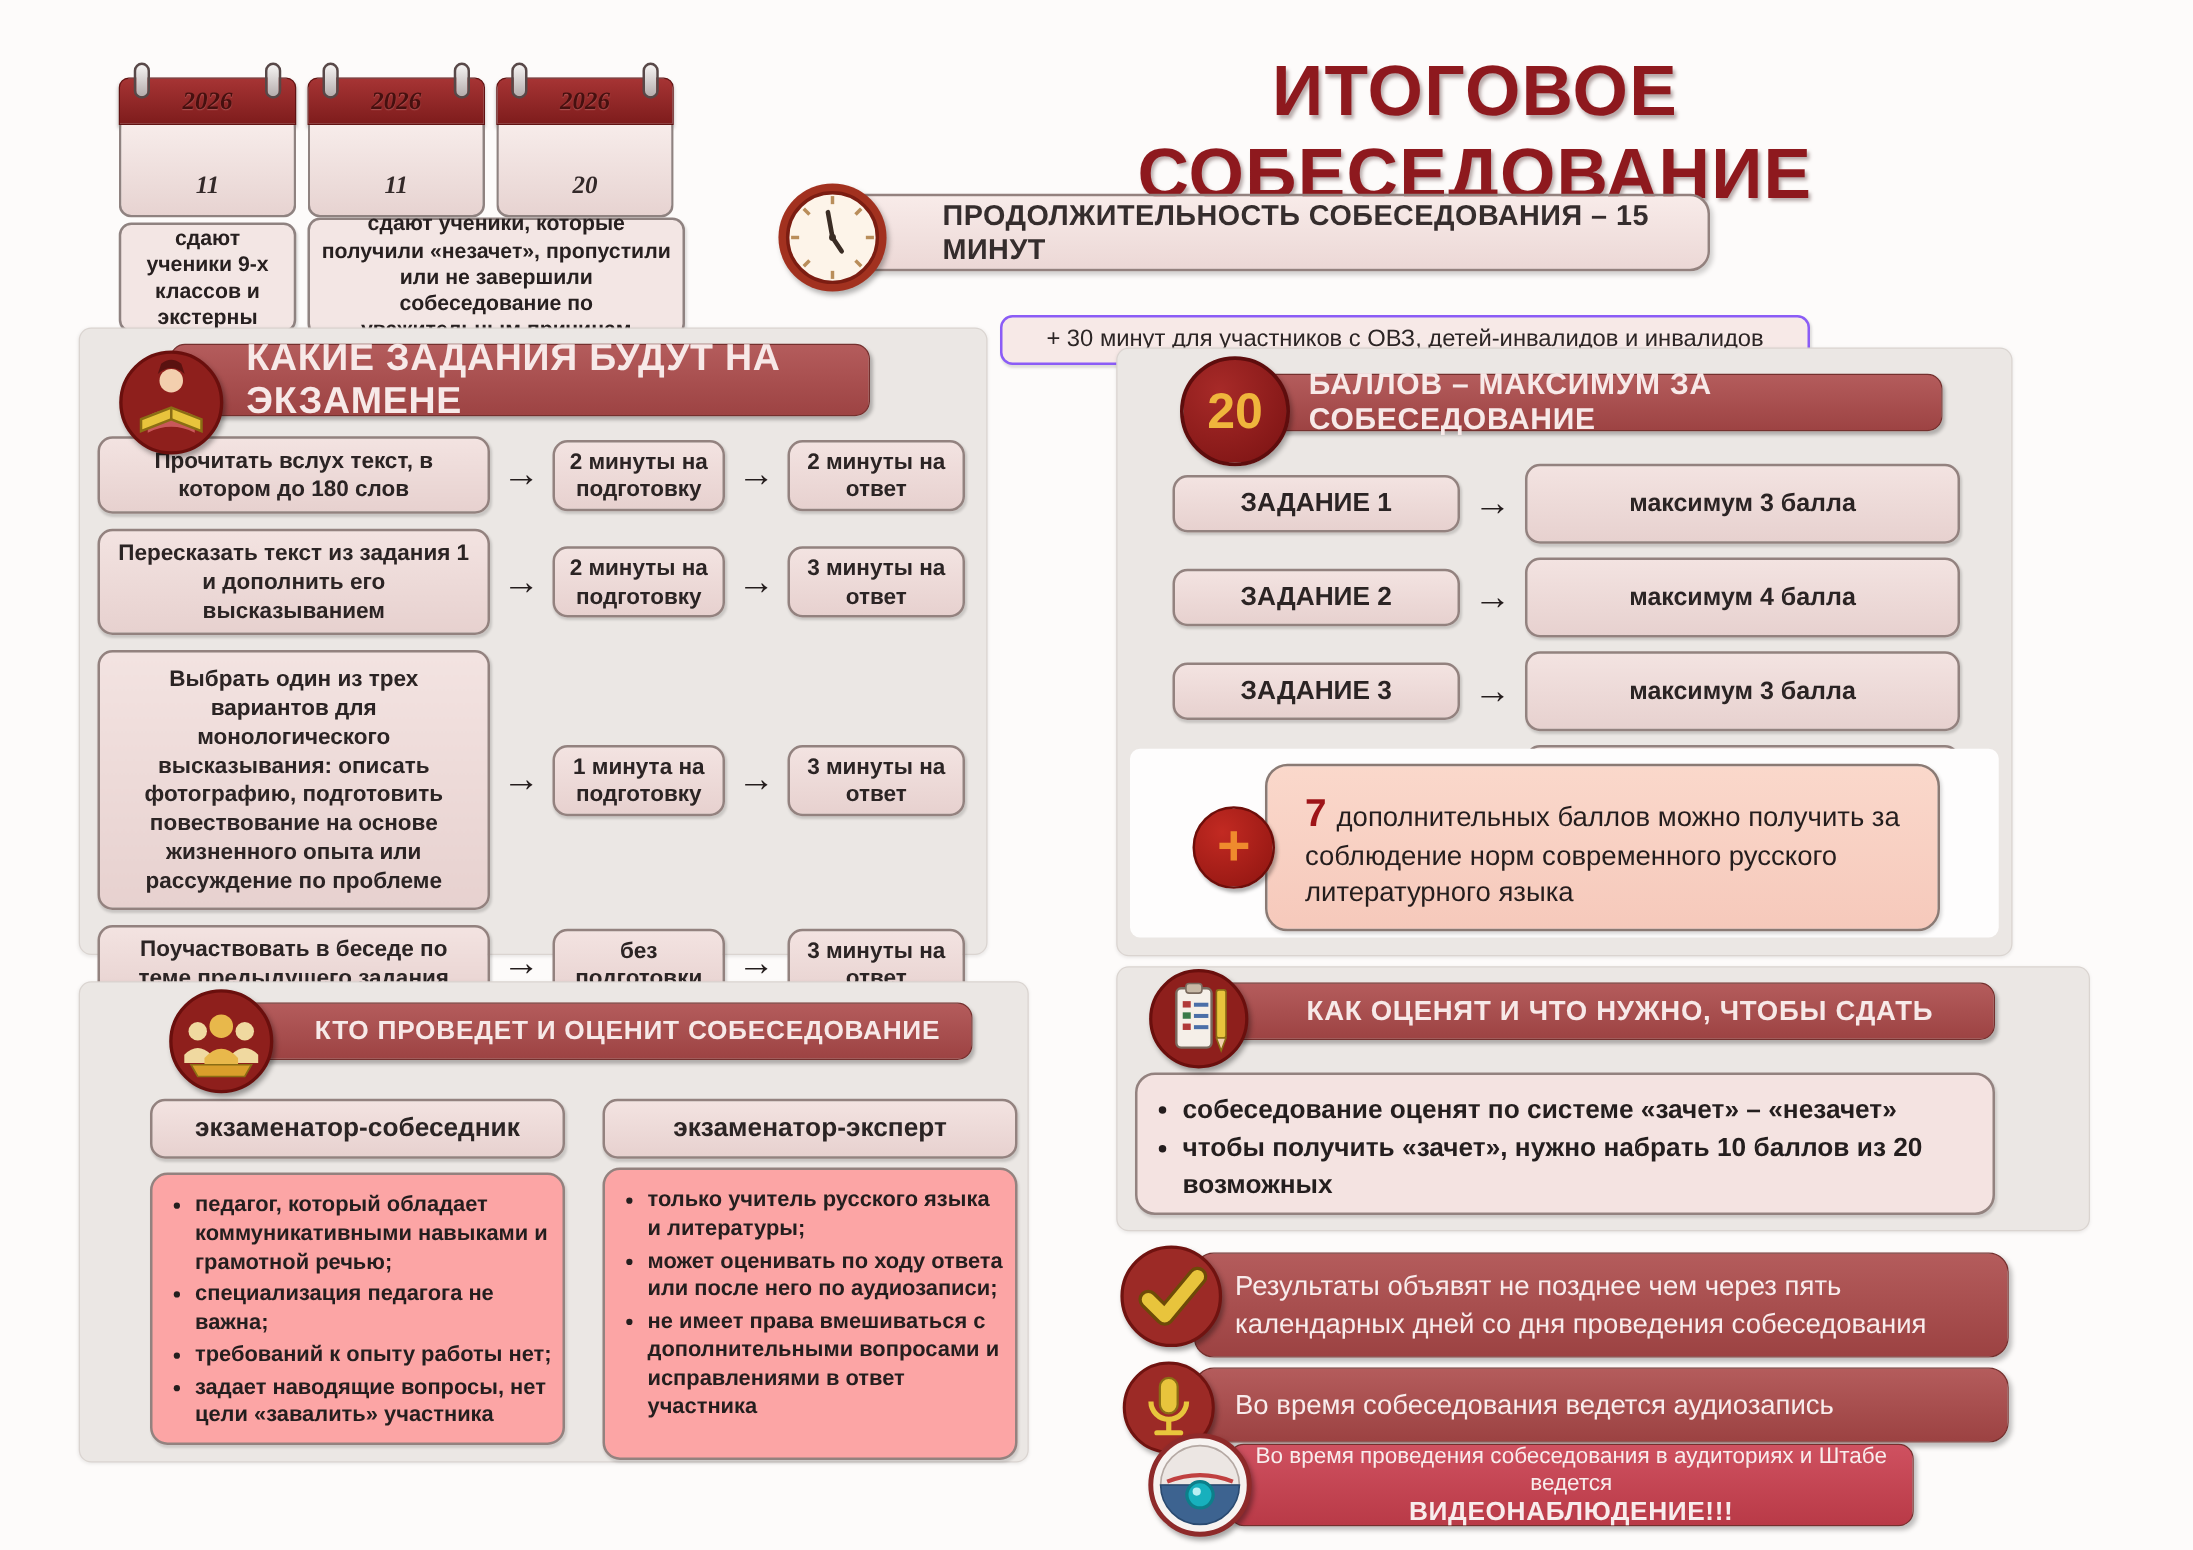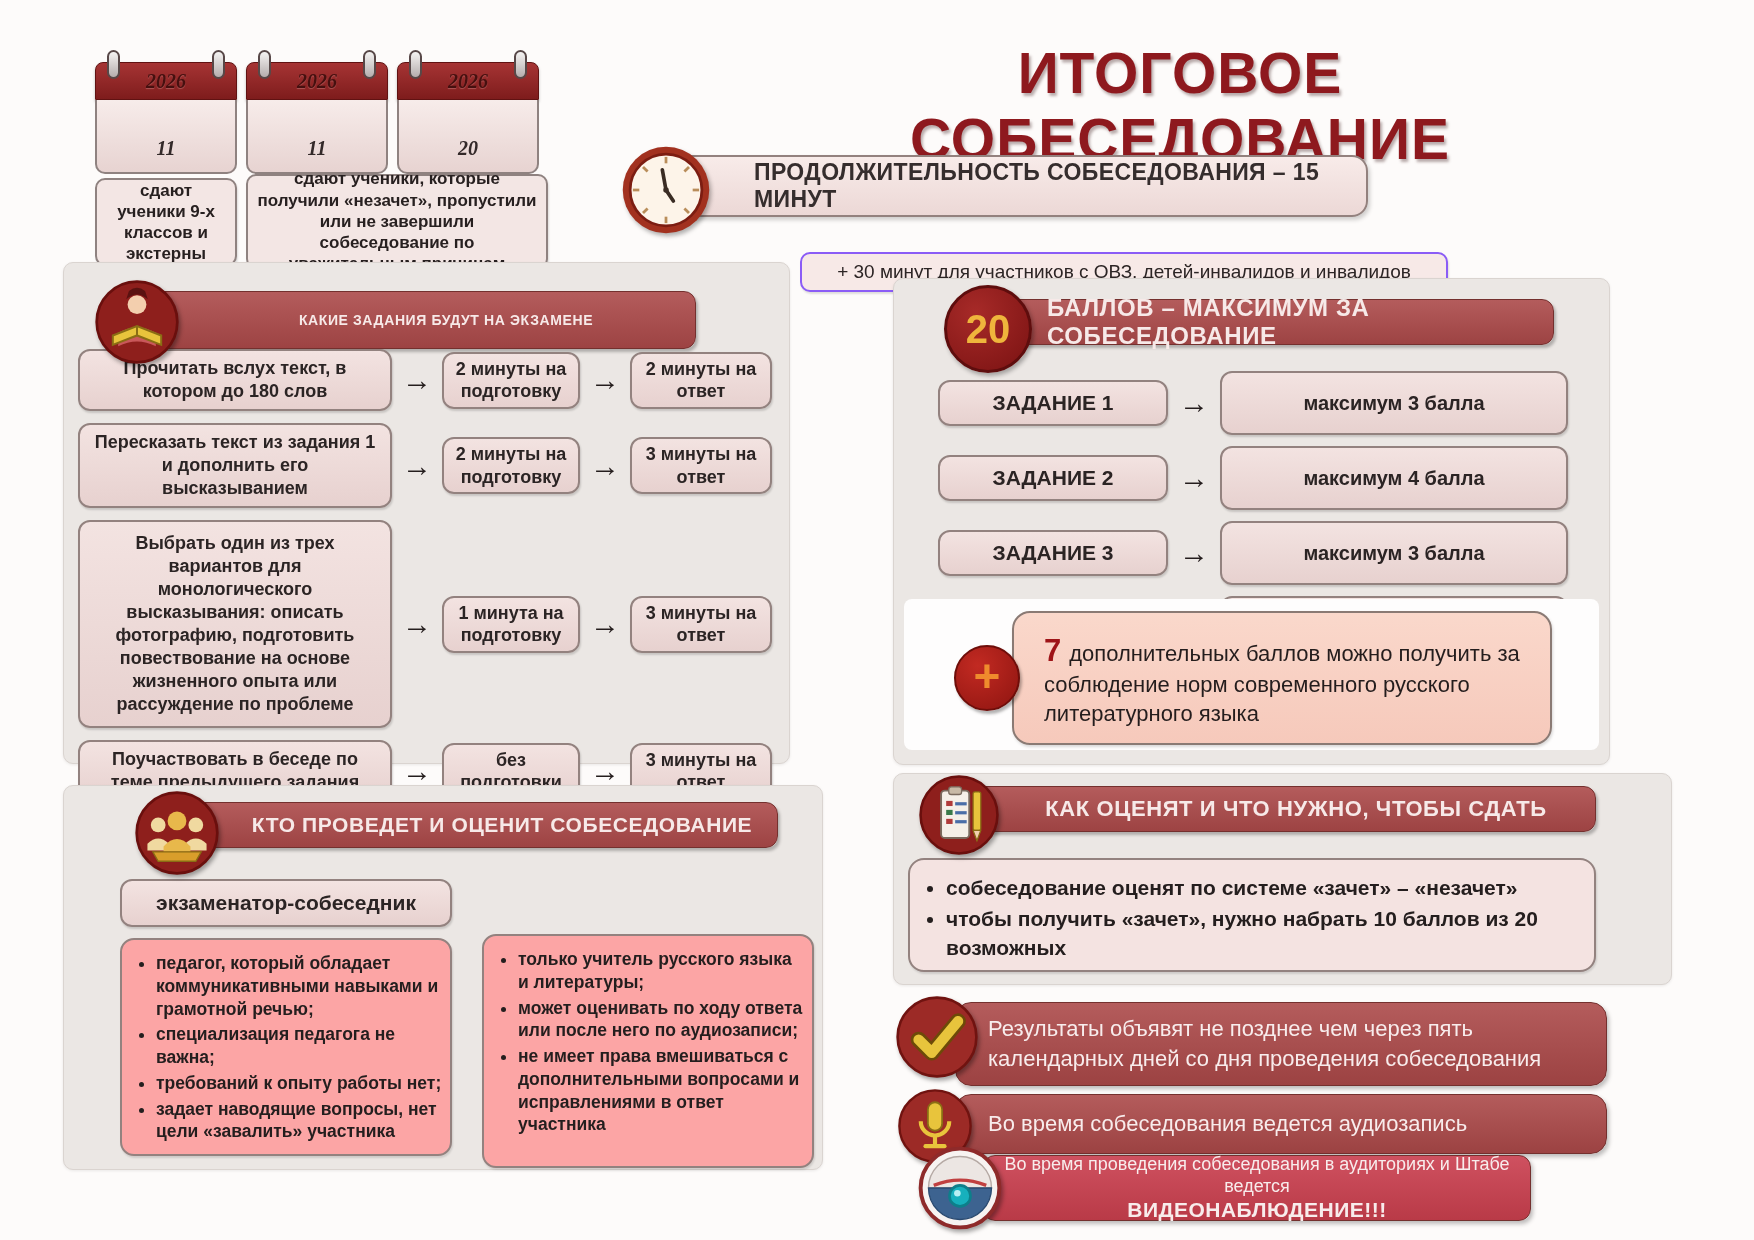--- a/index.html
+++ b/index.html
@@ -59,21 +59,21 @@
   #panel-examiners { left:63px;  top:785px; width:760px; height:385px; }
   #panel-eval      { left:893px; top:773px; width:779px; height:212px; }
 
   .section-header-bar { position:absolute; background:linear-gradient(180deg,#b45c5c,#9d4343);
     border:1px solid #74302e; border-radius:12px; display:flex; align-items:center;
     justify-content:center; color:#f7e9e8; font-weight:bold; letter-spacing:.6px;
     box-shadow:2px 3px 3px rgba(0,0,0,.25); }
   .section-icon { position:absolute; z-index:2; filter:drop-shadow(2px 3px 2px rgba(0,0,0,.35)); }
 
   
-  #tasks-header-bar { left:72px; top:28px; width:560px; height:58px; font-size:14px; padding-left:60px; }
+  #tasks-header-bar { left:72px; top:12px; width:560px; height:58px; font-size:30px; padding-left:60px; }
   #tasks-icon { left:30px; top:16px; width:86px; height:86px; }
   .tasks-rows { position:absolute; left:14px; top:86px; right:10px; }
   .task-row { display:flex; align-items:center; gap:9px; margin-bottom:12px; }
   .pink-box { background:linear-gradient(180deg,#f3e3e1,#e7d1cf); border:2px solid #93827f;
     border-radius:12px; box-shadow:1px 2px 2px rgba(0,0,0,.15); display:flex; align-items:center;
     justify-content:center; text-align:center; color:#2b2424; }
   .task-cell   { flex:0 0 314px; min-height:50px; font-size:18px; line-height:1.28; padding:6px 10px; font-weight:bold;}
   .task-cell.tall { min-height:160px; padding:10px 12px; }
   .flow-arrow  { flex:0 0 32px; text-align:center; font-size:30px; font-weight:800; color:#241d1d; }
   .prep-cell   { flex:0 0 138px; min-height:50px; font-size:18px; line-height:1.25; padding:4px 6px; font-weight:bold;}
@@ -296,20 +296,21 @@
       <path d="M10 40 q8 -8 16 0 l0 5 l-16 0 Z" fill="#f0d9a0"></path>
       <circle cx="46" cy="26" r="5.5" fill="#f0d9a0"></circle>
       <path d="M38 40 q8 -8 16 0 l0 5 l-16 0 Z" fill="#f0d9a0"></path>
       <circle cx="32" cy="23" r="7" fill="#e8b84b"></circle>
       <path d="M22 42 q10 -11 20 0 l0 4 l-20 0 Z" fill="#e8b84b"></path>
       <path d="M14 46 L50 46 L46 53 L18 53 Z" fill="#d99e2b" stroke="#8a6d14" stroke-width="1"></path>
     </svg>
     <div class="section-header-bar" id="exam-header-bar">КТО ПРОВЕДЕТ И ОЦЕНИТ СОБЕСЕДОВАНИЕ</div>
 
     <div class="pink-box exam-title" id="exam-title-1">экзаменатор-собеседник</div>
+    <div class="pink-box exam-title" id="exam-title-2">экзаменатор-эксперт</div>
 
     <div class="exam-bullets" id="exam-bullets-1">
       <ul class="bullets">
         <li>педагог, который обладает коммуникативными навыками и грамотной речью;</li>
         <li>специализация педагога не важна;</li>
         <li>требований к опыту работы нет;</li>
         <li>задает наводящие вопросы, нет цели «завалить» участника</li>
       </ul>
     </div>
     <div class="exam-bullets" id="exam-bullets-2">

